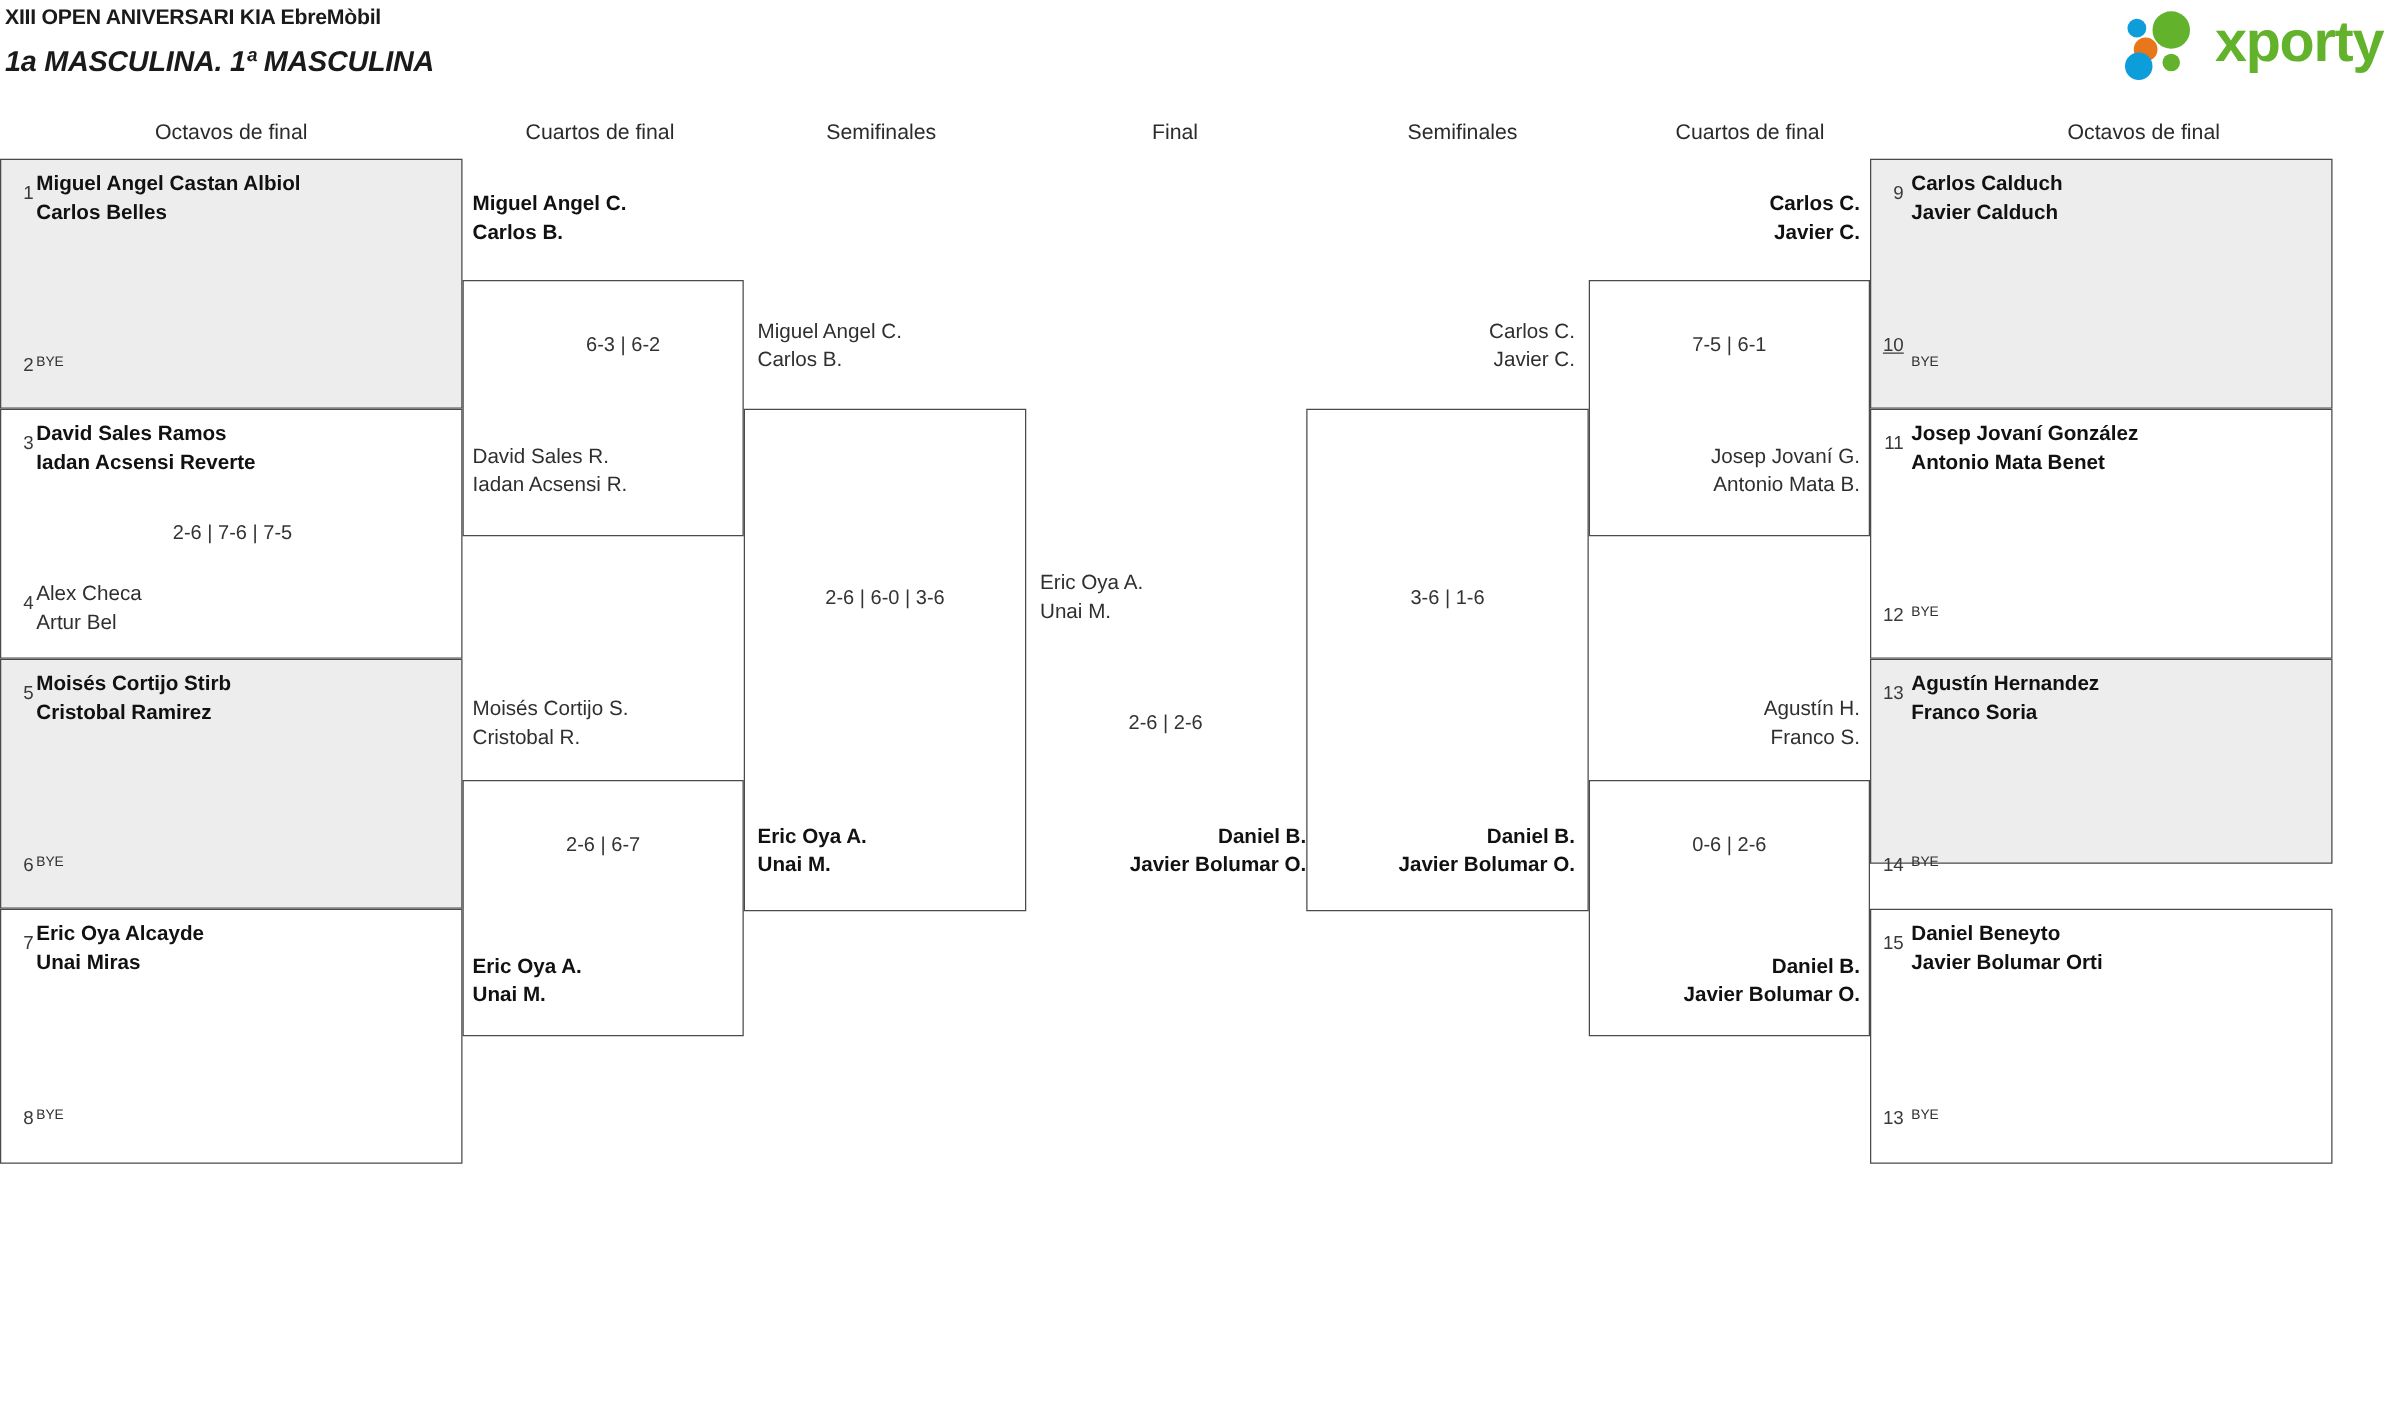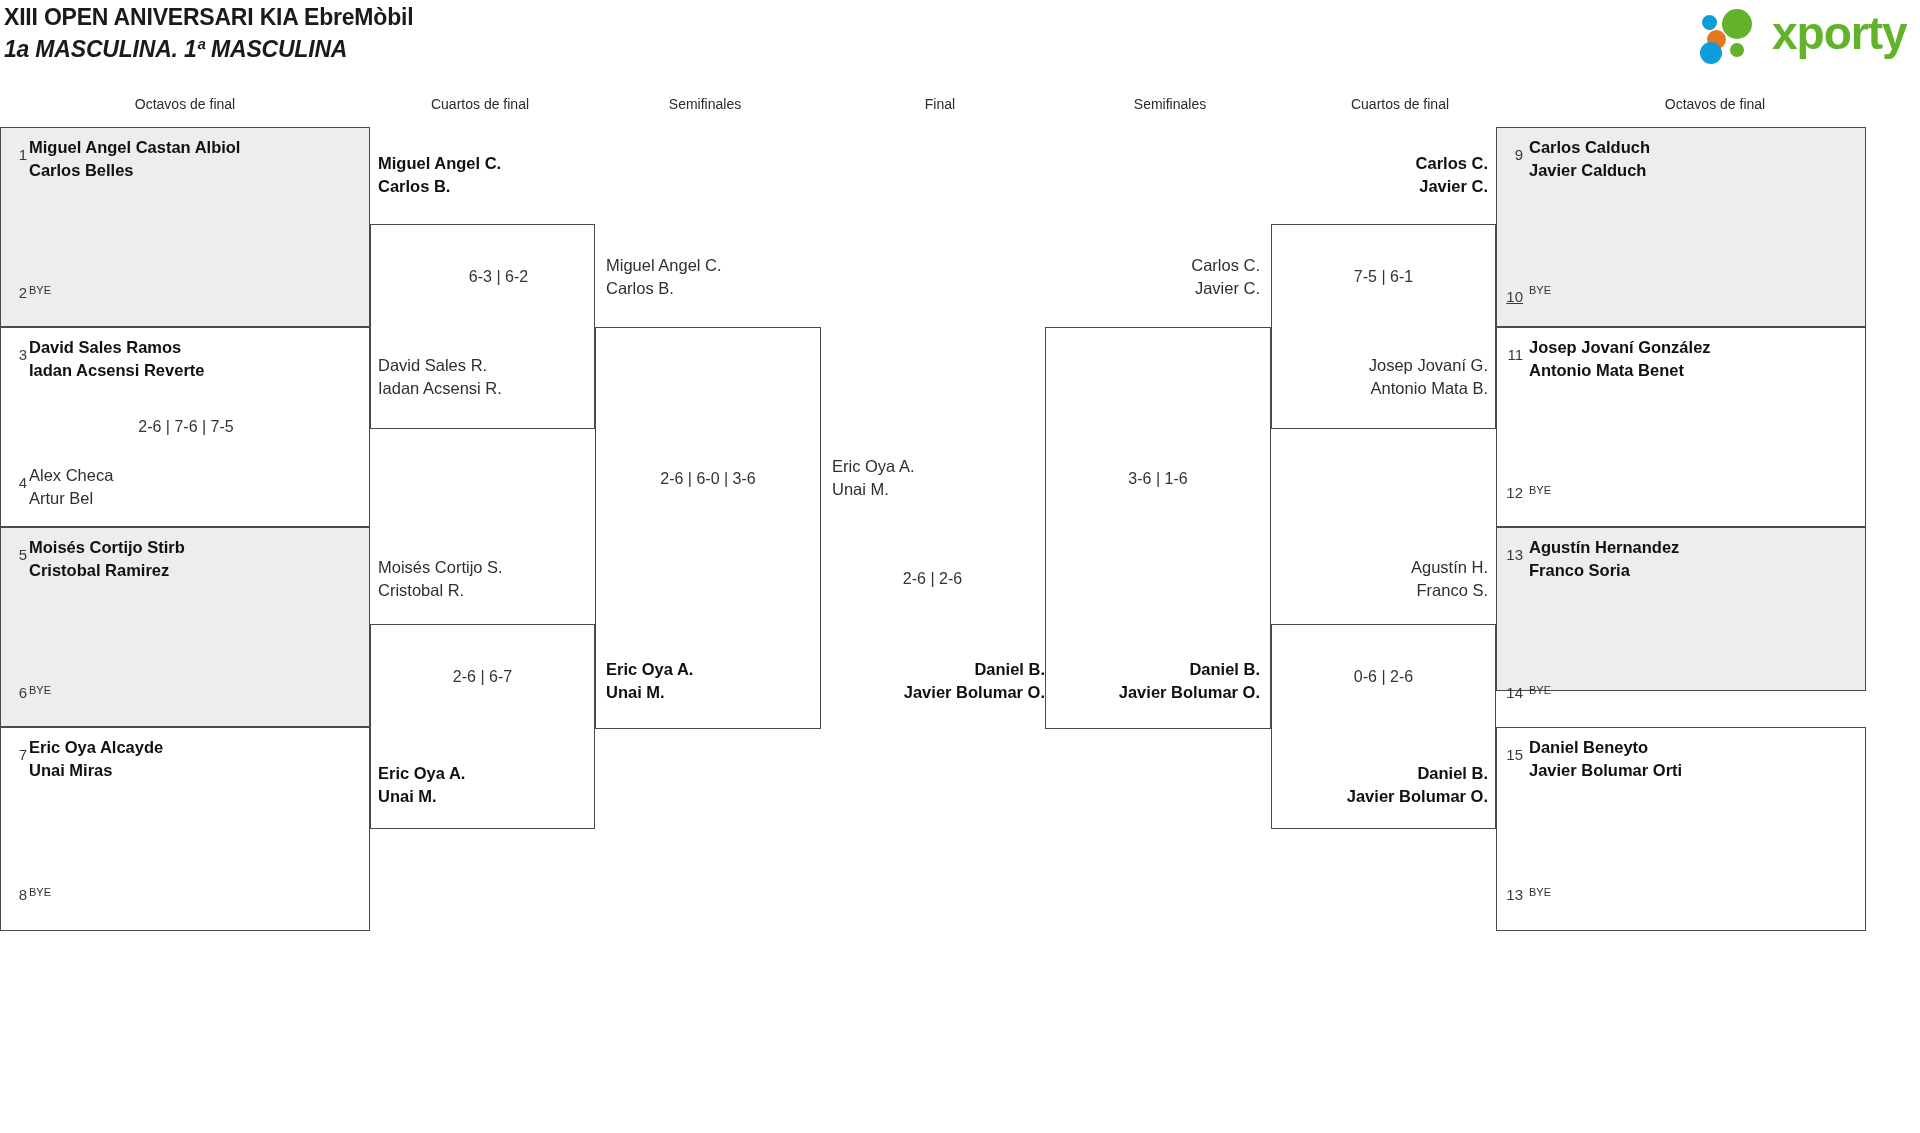--- a/index.html
+++ b/index.html
@@ -9,21 +9,21 @@
     font-family: "Liberation Sans", sans-serif;
     color: #1a1a1a;
     overflow: hidden;
   }
   #root { position: relative; width: 1920px; height: 1133px; }
 
   
   .hdr { position: absolute; left: 0; top: 0; width: 1920px; height: 82px; }
   .title-line1 {
     position: absolute; left: 4px; top: 4px;
-    font-size: 23px; font-weight: bold; letter-spacing: -0.2px;
+    font-size: 17px; font-weight: bold; letter-spacing: -0.2px;
     white-space: nowrap;
   }
   .title-line2 {
     position: absolute; left: 4px; top: 36px;
     font-size: 23px; font-weight: bold; letter-spacing: -0.2px;
     white-space: nowrap;
     font-style: italic;
   }
 
   
@@ -32,21 +32,21 @@
   .dot { position: absolute; border-radius: 50%; }
   .logo-word {
     position: absolute; left: 72px; top: 2px;
     font-size: 46px; font-weight: bold; letter-spacing: -1px;
     color: #62b22c; line-height: 52px;
   }
 
   
   .round-hdr {
     position: absolute; top: 96px;
-    font-size: 14px; color: #2b2b2b; text-align: center;
+    font-size: 17px; color: #2b2b2b; text-align: center;
     white-space: nowrap;
   }
 
   
   .box { position: absolute; border: 1px solid #4a4a4a; }
   .box.gray { background: #ededed; }
   .box.white { background: #ffffff; }
 
   
   .conn { position: absolute; border: 1px solid #4a4a4a; background: transparent; }
@@ -220,21 +220,21 @@
     <div>Daniel B.</div>
     <div>Javier Bolumar O.</div>
   </div>
 
   <div class="box gray" style="left:1496px; top:127px; width:370px; height:200px;">
     <div class="seed" style="left:0px;  top:18px;">9</div>
     <div class="names win" style="left:32px; top:8px;">
       <div>Carlos Calduch</div>
       <div>Javier Calduch</div>
     </div>
-    <div class="seed" style="left:0px;  top:160px;text-decoration:underline;">10</div>
+    <div class="seed" style="left:0px;  top:140px;text-decoration:underline;">10</div>
     <div class="bye" style="left:32px; top:156px;">BYE</div>
   </div>
 
   <div class="box white" style="left:1496px; top:327px; width:370px; height:200px;">
     <div class="seed" style="left:0px;  top:18px;">11</div>
     <div class="names win" style="left:32px; top:8px;">
       <div>Josep Jovaní González</div>
       <div>Antonio Mata Benet</div>
     </div>
     <div class="seed" style="left:0px;  top:156px;">12</div>

